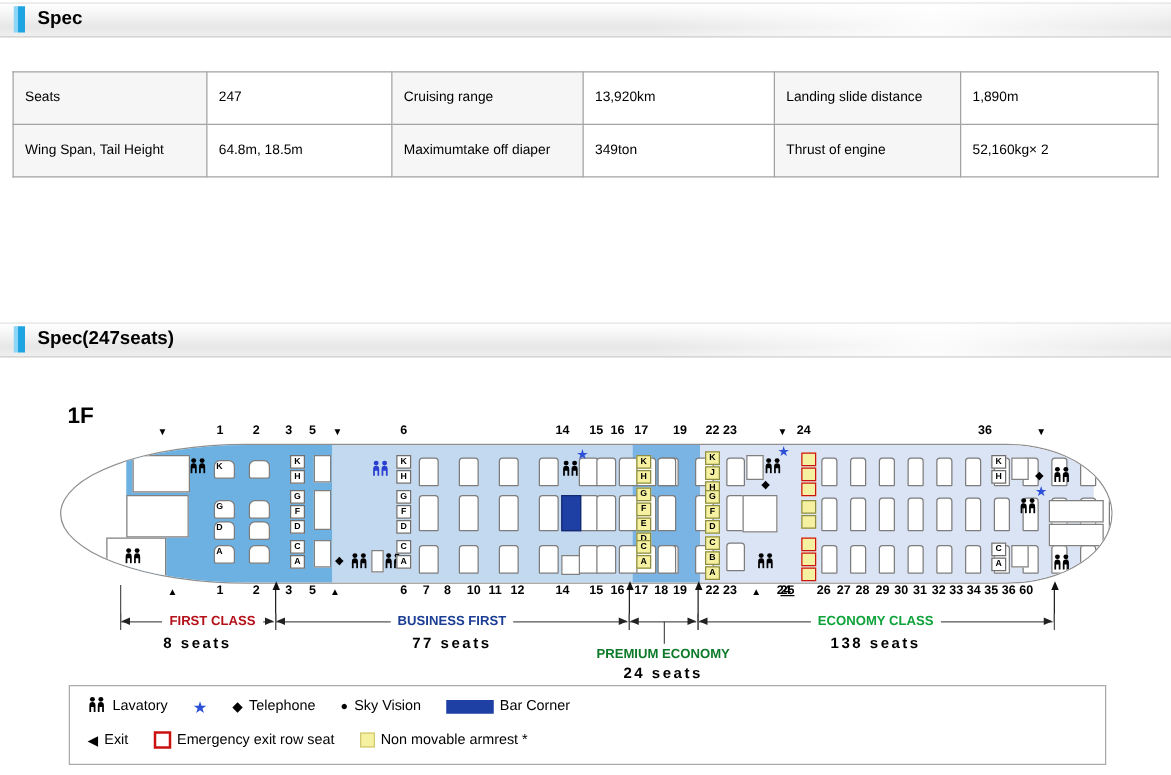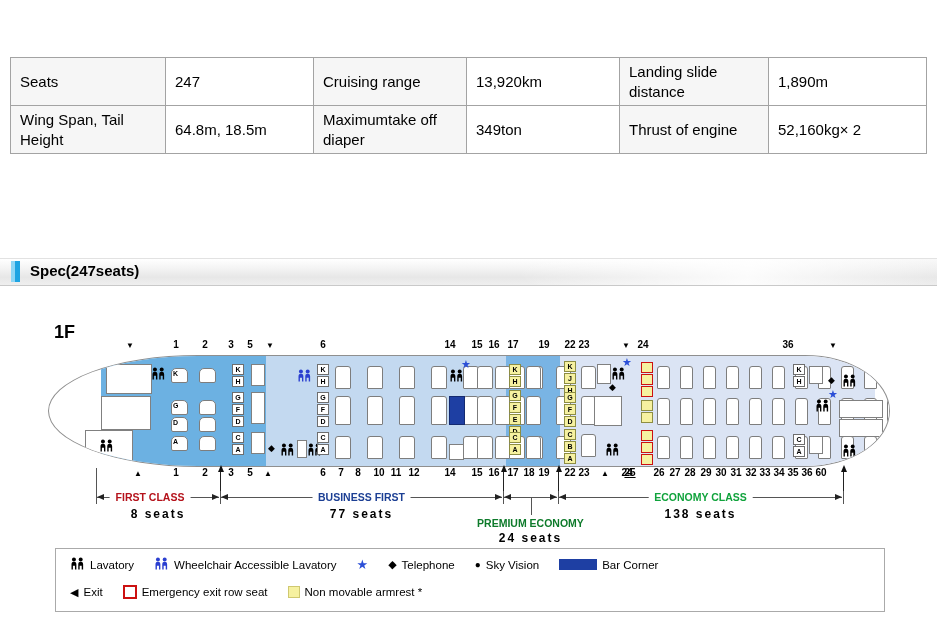--- a/index.html
+++ b/index.html
@@ -10,21 +10,21 @@
     background:linear-gradient(180deg,#ffffff 0%,#f4f4f4 35%,#e7e7e7 70%,#efefef 100%);
     border-top:1px solid #e2e2e2;border-bottom:1px solid #c9c9c9;}
   .secbar .swoosh{position:absolute;right:0;top:0;width:420px;height:100%;
     background:linear-gradient(100deg,rgba(255,255,255,0) 0%,rgba(255,255,255,.85) 55%,rgba(233,233,233,.3) 100%);
     border-radius:0 0 0 40px;}
   .accent{position:absolute;left:11px;top:2px;width:9px;height:21px;
     background:linear-gradient(90deg,#8ed6f5 0 40%,#1ea4e2 40% 100%);}
   .sectitle{position:absolute;left:30px;top:3px;font-size:15px;font-weight:bold;}
 
   
-  table.spec{position:absolute;left:10px;top:57px;border-collapse:collapse;table-layout:fixed;width:916px;font-size:15px;}
+  table.spec{position:absolute;left:10px;top:57px;border-collapse:collapse;table-layout:fixed;width:916px;font-size:11px;}
   table.spec td{border:1px solid #a3a3a3;padding:4px 9px;height:33px;vertical-align:middle;line-height:1.3;}
   td.lbl{background:#f6f6f6;}
   td.val{background:#fff;}
 
   
   #seatmap{position:absolute;left:0;top:300px;width:937px;height:245px;}
   #deck{position:absolute;left:54px;top:22px;font-size:18px;font-weight:bold;}
   #fuselage{position:absolute;left:48px;top:55px;width:840px;height:110px;background:#fff;
     border:1px solid #8f8f8f;border-radius:150px 85px 85px 150px / 56px 56px 56px 56px;overflow:hidden;}
   .sec{position:absolute;}
@@ -54,20 +54,25 @@
   #legend{position:absolute;left:55px;top:548px;width:828px;height:62px;border:1px solid #aaa;background:#fff;}
   .legrow{position:absolute;left:14px;display:flex;align-items:center;gap:6px;}
   .legitem{display:flex;align-items:center;gap:5px;margin-right:14px;font-size:11.5px;white-space:nowrap;}
   .sq{display:inline-block;width:10px;height:10px;}
 </style>
 </head>
 <body>
 
 <div id="page">
 
+  <div class="secbar" style="top:2px;">
+    <div class="swoosh"></div>
+    <div class="accent"></div>
+    <div class="sectitle">Spec</div>
+  </div>
 
   <table class="spec">
     <colgroup>
       <col style="width:155px">
         <col style="width:148px">
         <col style="width:153px">
       <col style="width:153px">
         <col style="width:149px">
         <col style="width:158px">
     </colgroup>
@@ -410,21 +415,21 @@
       <div class="stem" style="left: 558px; top: 172px; height: 26px;"></div>
       <div class="stemhead" style="left: 558.5px; top: 165px;"></div>
       <div class="stem" style="left: 843px; top: 172px; height: 26px;"></div>
       <div class="stemhead" style="left: 843.5px; top: 165px;"></div>
       <div class="vline" style="left: 96px; top: 168px; height: 30px;"></div>
       <div class="dimline" style="left: 97px; top: 197px; width: 122px;"></div>
       <div class="arrL" style="left: 97px; top: 194px;"></div>
       <div class="arrR" style="left: 212px; top: 194px;"></div>
       <div class="vline" style="left: 96px; top: 191px; height: 13px;"></div>
       <div class="vline" style="left: 220px; top: 191px; height: 13px;"></div>
-      <div class="dimlabel" style="left: 150px; top: 191px; color: rgb(181, 18, 27);">FIRST CLASS</div>
+      <div class="dimlabel" style="left: 170px; top: 191px; color: rgb(181, 18, 27);">FIRST CLASS</div>
       <div class="dimseats" style="left: 158px; top: 207px;">8 seats</div>
       <div class="dimline" style="left: 221px; top: 197px; width: 281px;"></div>
       <div class="arrL" style="left: 221px; top: 194px;"></div>
       <div class="arrR" style="left: 495px; top: 194px;"></div>
       <div class="vline" style="left: 220px; top: 191px; height: 13px;"></div>
       <div class="vline" style="left: 503px; top: 191px; height: 13px;"></div>
       <div class="dimlabel" style="left: 361.5px; top: 191px; color: rgb(28, 63, 148);">BUSINESS FIRST</div>
       <div class="dimseats" style="left: 361.5px; top: 207px;">77 seats</div>
       <div class="dimline" style="left: 504px; top: 197px; width: 53px;"></div>
       <div class="arrL" style="left: 504px; top: 194px;"></div>
@@ -448,29 +453,20 @@
         <div class="legitem">
           <span><svg width="15" height="13" viewBox="0 0 16 13" fill="#000" xmlns="http://www.w3.org/2000/svg">
               <circle cx="4.2" cy="2.2" r="2.1"></circle>
               <path d="M1.6 13 V7.4 C1.6 5.3 2.6 4.5 4.2 4.5 C5.8 4.5 6.8 5.3 6.8 7.4 V13 H5.3 V8.8 H3.1 V13 Z"></path>
               <circle cx="11.4" cy="2.2" r="2.1"></circle>
               <path d="M8.8 13 V7.4 C8.8 5.3 9.8 4.5 11.4 4.5 C13 4.5 14 5.3 14 7.4 V13 H12.5 V8.8 H10.3 V13 Z"></path>
             </svg></span>
           <span>Lavatory</span>
         </div>
         <div class="legitem">
-          <span><svg width="15" height="13" viewBox="0 0 16 13" fill="#2b3fd0" xmlns="http://www.w3.org/2000/svg">
-              <circle cx="4.2" cy="2.2" r="2.1"></circle>
-              <path d="M1.6 13 V7.4 C1.6 5.3 2.6 4.5 4.2 4.5 C5.8 4.5 6.8 5.3 6.8 7.4 V13 H5.3 V8.8 H3.1 V13 Z"></path>
-              <circle cx="11.4" cy="2.2" r="2.1"></circle>
-              <path d="M8.8 13 V7.4 C8.8 5.3 9.8 4.5 11.4 4.5 C13 4.5 14 5.3 14 7.4 V13 H12.5 V8.8 H10.3 V13 Z"></path>
-            </svg></span>
-          <span>Wheelchair Accessible Lavatory</span>
-        </div>
-        <div class="legitem">
           <span style="color: rgb(43, 79, 215); font-size: 13px;">★</span>
         </div>
         <div class="legitem">
           <span style="font-size: 11px;">◆</span>
           <span>Telephone</span>
         </div>
         <div class="legitem">
           <span style="font-size: 10px;">●</span>
           <span>Sky Vision</span>
         </div>

